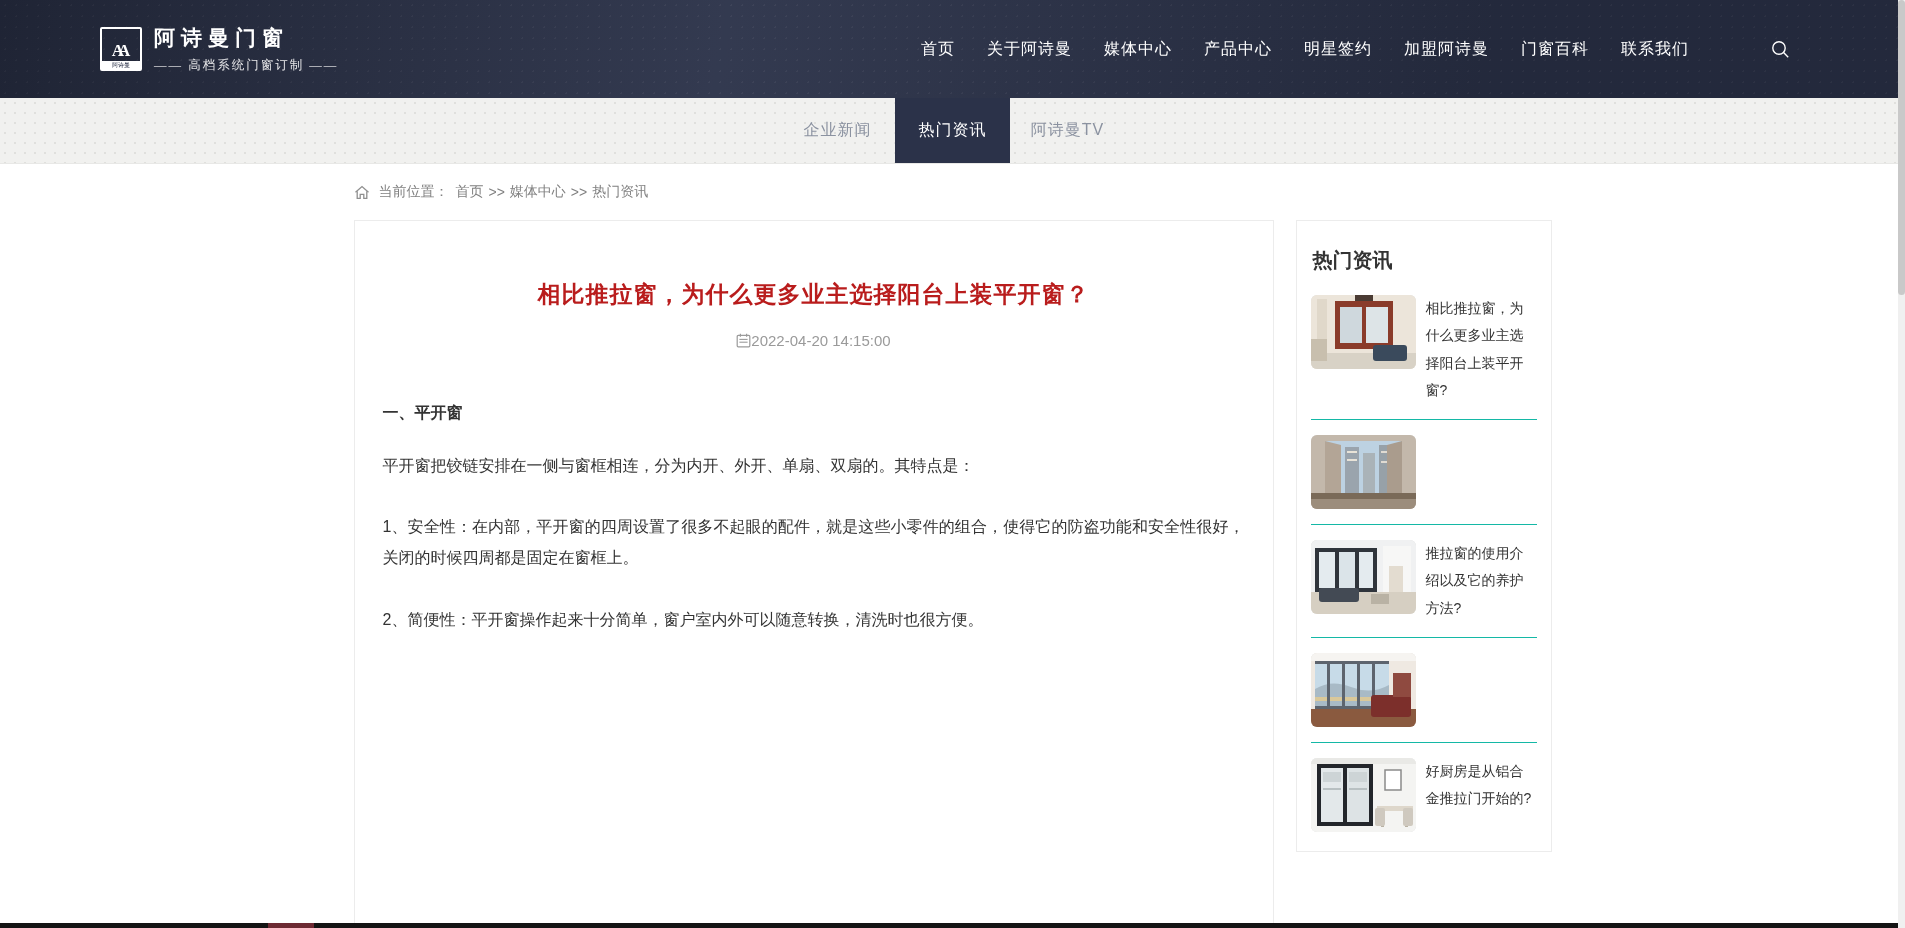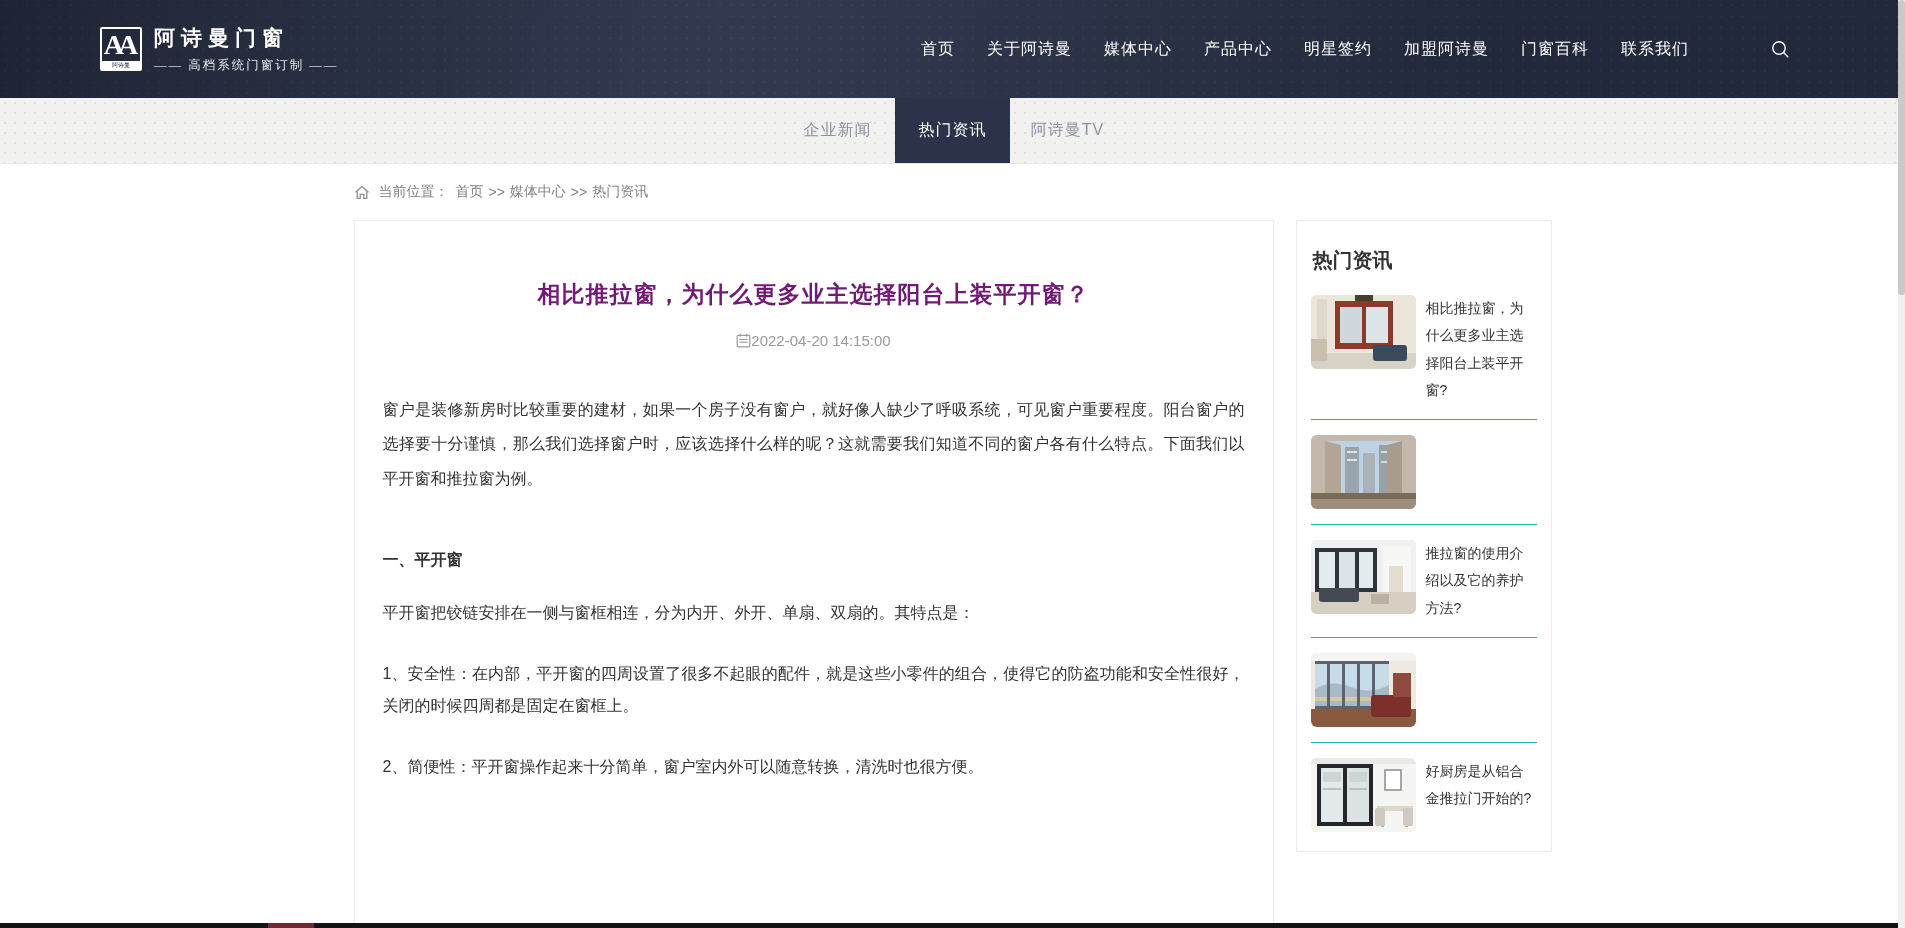--- a/index.html
+++ b/index.html
@@ -15,21 +15,21 @@
       radial-gradient(rgba(255,255,255,.05) 1px, rgba(0,0,0,0) 1px);
     background-size:100% 100%, 11px 11px;
     display:flex; align-items:center;
   }
   .header-inner { width:100%; padding:0 115px 0 100px; display:flex; align-items:center; justify-content:space-between; }
   .logo { display:flex; align-items:center; gap:12px; cursor:pointer; }
   .logo-mark {
     width:42px; height:44px; border:2px solid #fff; border-radius:2px;
     display:flex; flex-direction:column; align-items:center; justify-content:flex-end; overflow:hidden;
   }
-  .logo-aa { color:#fff; font-size:28px; font-weight:bold; letter-spacing:-6px; line-height:1; transform:translateX(-3px); font-family:"Liberation Serif","DejaVu Serif",serif; }
+  .logo-aa { color:#fff; font-size:17px; font-weight:bold; letter-spacing:-6px; line-height:1; transform:translateX(-3px); font-family:"Liberation Serif","DejaVu Serif",serif; }
   .logo-mini { display:block; background:#fff; color:#2b3249; font-size:6px; line-height:8px; width:100%; text-align:center; margin-top:2px; }
   .logo-title { color:#fff; font-size:21px; letter-spacing:6px; font-weight:bold; font-family:"Liberation Serif","DejaVu Serif",serif; }
   .logo-subtitle { color:#e8e8ea; font-size:12.5px; letter-spacing:2px; margin-top:5px; font-family:"Liberation Serif","DejaVu Serif",serif; white-space:nowrap; }
   .main-nav { display:flex; align-items:center; gap:32px; }
   .nav-item { color:#fff; font-size:16px; letter-spacing:1px; cursor:pointer; white-space:nowrap; }
   .nav-search { margin-left:50px; cursor:pointer; display:flex; align-items:center; }
 
   
   .tabbar {
     height:66px; background:#f1f1ef; border-bottom:1px solid #e8e8e6;
@@ -41,21 +41,21 @@
 
   
   .breadcrumb-row { width:1198px; margin:0 auto; height:56px; display:flex; align-items:center; gap:9px; color:#818181; font-size:14px; }
   .crumb { color:#818181; cursor:pointer; }
   .crumb-sep { color:#818181; }
 
   
   .content { width:1198px; margin:0 auto; display:flex; gap:22px; align-items:flex-start; }
 
   .article-card { width:920px; background:#fff; border:1px solid #ececec; padding:38px 28px 70px; min-height:1400px; }
-  .article-title { text-align:center; font-size:23px; color:#701a75; font-weight:600; letter-spacing:1px; margin-top:20px; }
+  .article-title { text-align:center; font-size:23px; color:#b91c1c; font-weight:600; letter-spacing:1px; margin-top:20px; }
   .article-date { display:flex; justify-content:center; align-items:center; color:#9a9a9a; font-size:15px; margin-top:22px; }
   .article-p { font-size:16px; color:#333; line-height:2.15; text-align:justify; margin-top:44px; }
   .article-h { font-size:16px; color:#333; margin-top:54px; }
   .article-point { font-size:16px; color:#333; line-height:1.95; text-align:justify; margin-top:30px; }
   .img-notice { text-align:center; margin-top:48px; }
   .img-notice .txt { color:#adadad; font-size:14px; line-height:2; }
   .img-notice .ic { margin-bottom:16px; }
 
   
   .sidebar-card { width:256px; background:#fff; border:1px solid #ececec; padding:26px 14px 4px; }
@@ -142,21 +142,20 @@
             <rect x="1.2" y="2.4" width="12.6" height="11.4" rx="1" stroke="#9a9a9a" stroke-width="1.2"></rect>
             <line x1="4.4" y1="0.8" x2="4.4" y2="3.8" stroke="#9a9a9a" stroke-width="1.2"></line>
             <line x1="10.6" y1="0.8" x2="10.6" y2="3.8" stroke="#9a9a9a" stroke-width="1.2"></line>
             <line x1="3.4" y1="6.4" x2="11.6" y2="6.4" stroke="#9a9a9a" stroke-width="1.1"></line>
             <line x1="3.4" y1="9.2" x2="11.6" y2="9.2" stroke="#9a9a9a" stroke-width="1.1"></line>
           </svg>
         </span>
         <span>2022-04-20 14:15:00</span>
       </div>
 
-      <p class="article-p">窗户是装修新房时比较重要的建材，如果一个房子没有窗户，就好像人缺少了呼吸系统，可见窗户重要程度。阳台窗户的选择要十分谨慎，那么我们选择窗户时，应该选择什么样的呢？这就需要我们知道不同的窗户各有什么特点。下面我们以平开窗和推拉窗为例。</p>
 
 
       <h2 class="article-h">一、平开窗</h2>
       <p class="article-point" style="margin-top:26px;">平开窗把铰链安排在一侧与窗框相连，分为内开、外开、单扇、双扇的。其特点是：</p>
       <p class="article-point">1、安全性：在内部，平开窗的四周设置了很多不起眼的配件，就是这些小零件的组合，使得它的防盗功能和安全性很好，关闭的时候四周都是固定在窗框上。</p>
       <p class="article-point">2、简便性：平开窗操作起来十分简单，窗户室内外可以随意转换，清洗时也很方便。</p>
 
     </main>
 
     <aside class="sidebar-card">

